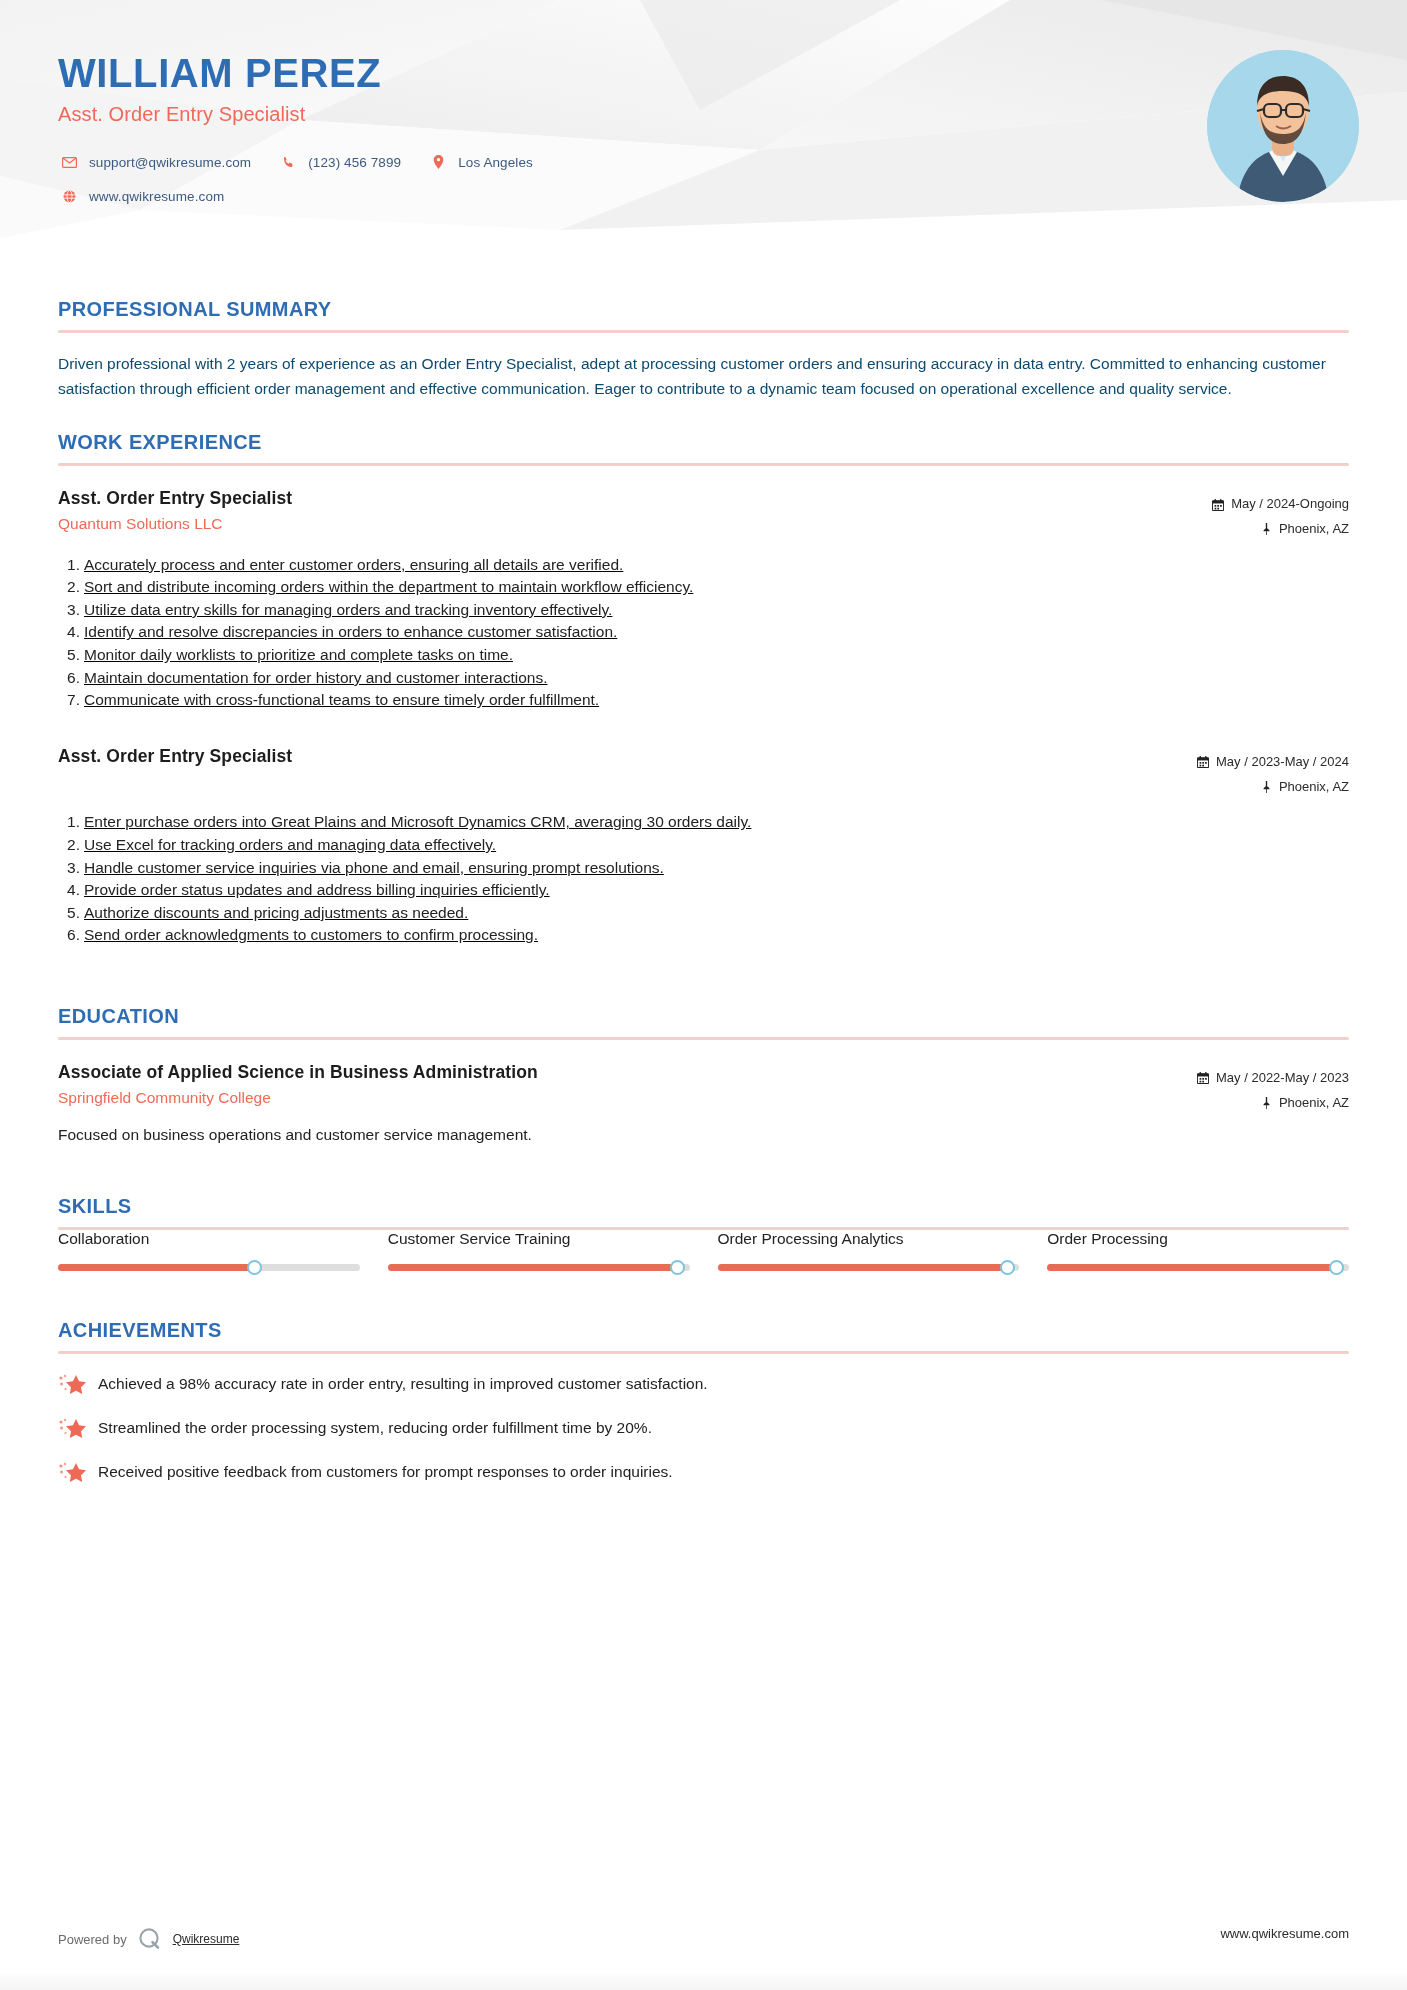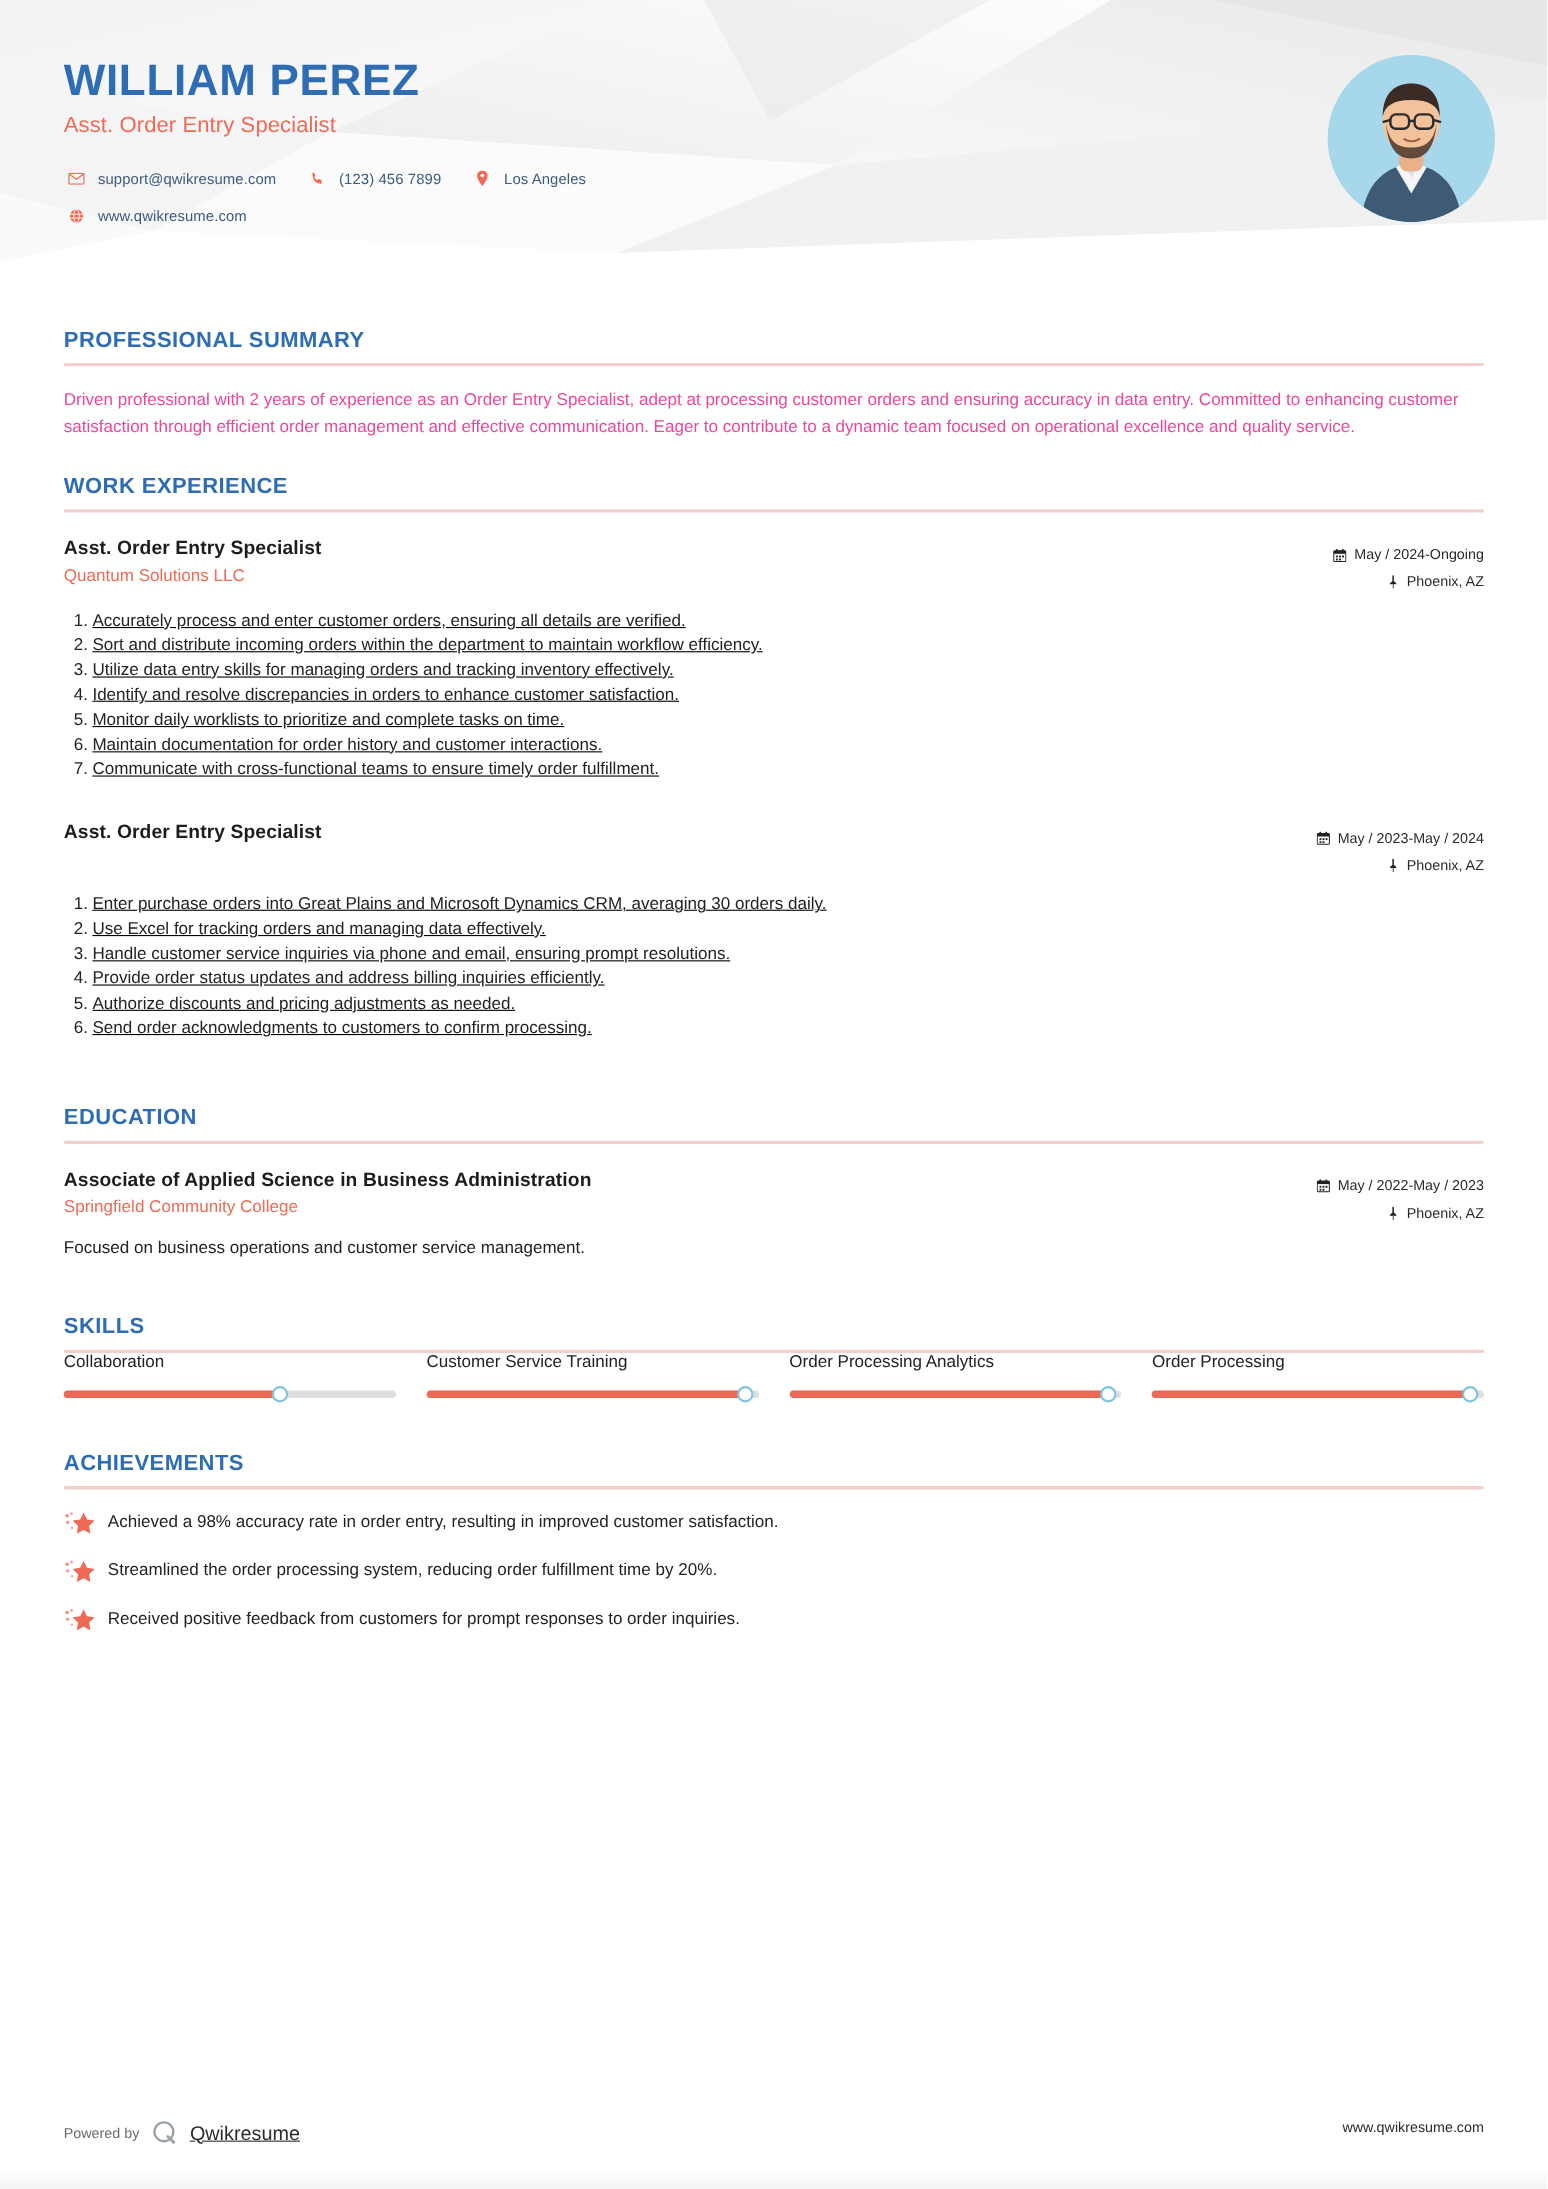--- a/index.html
+++ b/index.html
@@ -105,21 +105,21 @@
     height: 3px;
     width: 100%;
     background: #f3cfcb;
     border-radius: 2px;
   }
 
   .summary {
     margin-top: 18px;
     font-size: 15.5px;
     line-height: 1.62;
-    color: #ec4899;
+    color: #0c4a6e;
     text-align: left;
   }
 
   
   .entry { margin-top: 22px; }
   .entry-head {
     display: flex;
     justify-content: space-between;
     align-items: flex-start;
   }
@@ -264,21 +264,21 @@
     color: #6b6b6b;
   }
   .brand-mark {
     width: 26px;
     height: 26px;
     display: flex;
     align-items: center;
     justify-content: center;
   }
   .brand-name {
-    font-size: 18px;
+    font-size: 12px;
     color: #2b2b2b;
     text-decoration: underline;
   }
   .footer-right {
     font-size: 13px;
     color: #2b2b2b;
   }
 
   .footer-rule {
     position: absolute;

